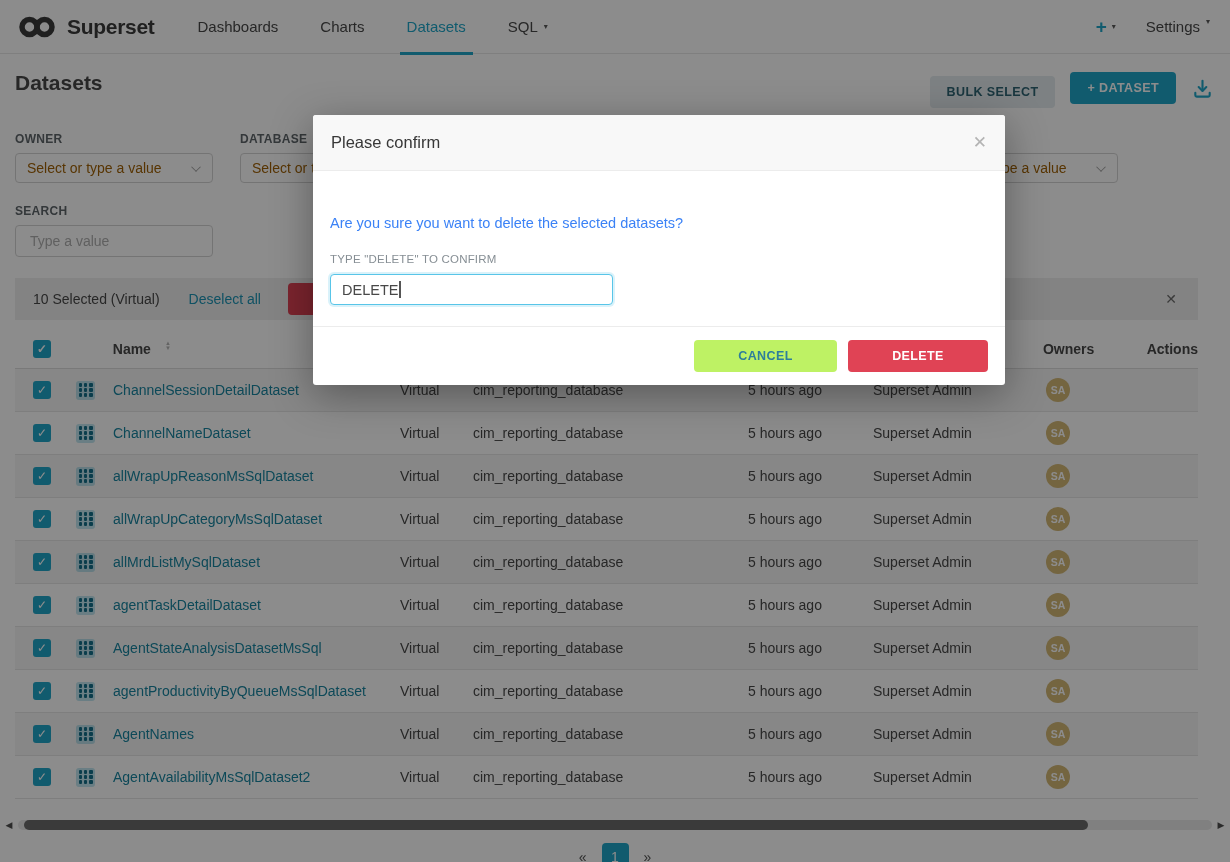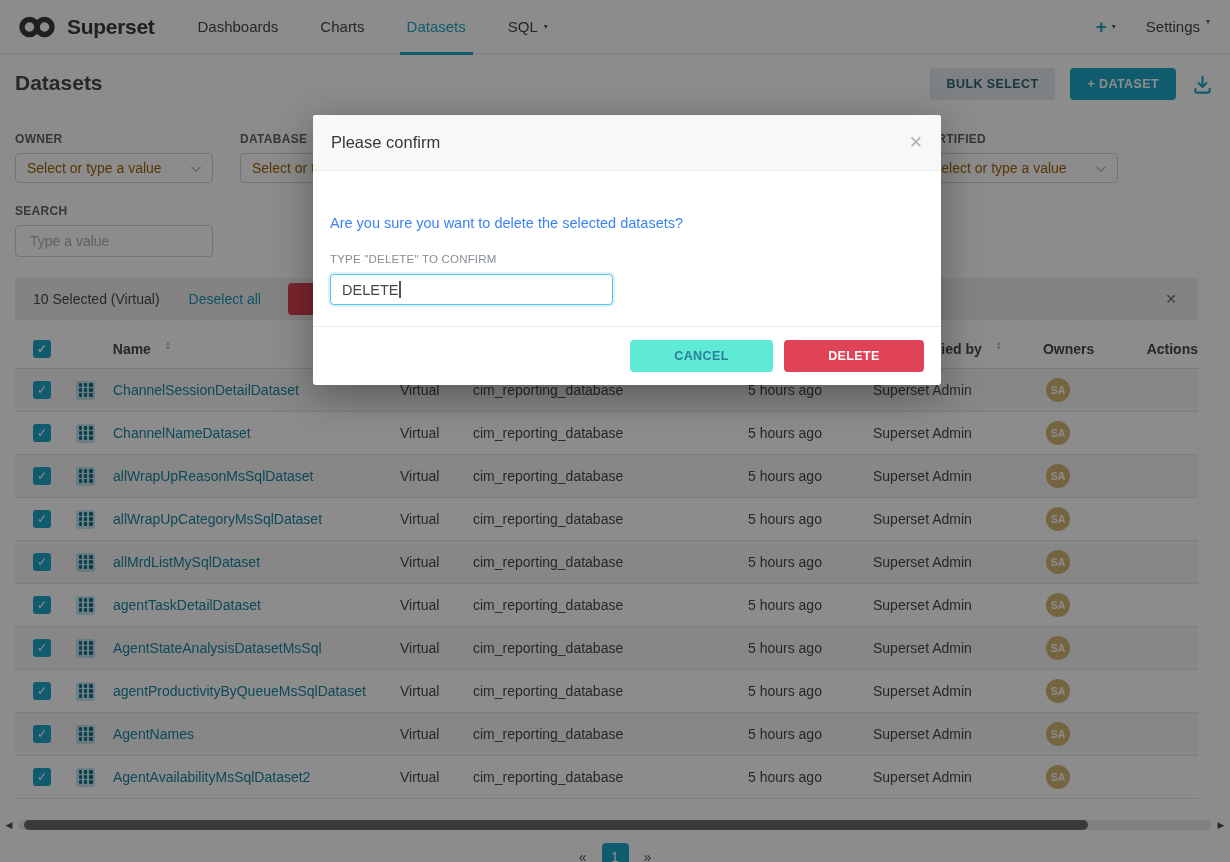--- a/index.html
+++ b/index.html
@@ -23,21 +23,21 @@
   .nav-plus { display:flex; align-items:center; gap:5px; cursor:pointer; }
   .nav-plus-glyph { color:#20A7C9; font-size:19px; font-weight:700; }
   .nav-settings { display:flex; align-items:flex-start; gap:6px; font-size:15px; color:#484848; cursor:pointer; }
 
   
   .subheader { position:absolute; top:54px; left:0; right:0; height:61px; background:#fff; }
   .page-title { position:absolute; left:15px; top:17px; font-size:21px; font-weight:700; color:#484848; }
   .header-actions { position:absolute; right:16px; top:14px; display:flex; align-items:center; gap:15px; }
   .btn { height:32px; border:none; border-radius:4px; font-size:12.5px; font-weight:700;
          letter-spacing:0.4px; cursor:pointer; font-family:inherit; }
-  .btn-secondary { background:#E3EBEE; color:#2F6474; padding:0 17px; }
+  .btn-secondary { background:#E3EBEE; color:#2F6474; padding:0 17px;margin-top:8px; }
   .btn-primary { background:#20A7C9; color:#fff; padding:0 17px; }
   .download-btn { background:none; border:none; cursor:pointer; display:flex; align-items:center; }
 
   
   .filters { position:absolute; top:115px; left:0; right:0; height:163px; background:#fff; }
   .filter-label { position:absolute; font-size:12px; font-weight:700; color:#5F666B; letter-spacing:0.3px; }
   .select-box { position:absolute; width:198px; height:30px; border:1px solid #D4D4D4; border-radius:4px;
                 background:#fff; display:flex; align-items:center; padding:0 28px 0 11px;
                 color:#a16207; font-size:14px; cursor:pointer; }
   .select-box .chev { position:absolute; right:12px; top:9px; width:8px; height:8px;
@@ -92,36 +92,36 @@
   .scroll-thumb { position:absolute; left:6px; top:0; width:1064px; height:10px; background:#6B6B6B;
                   border-radius:5px; cursor:grab; }
   .pagination { position:absolute; top:843px; left:0; right:0; display:flex; justify-content:center;
                 align-items:flex-start; gap:15px; }
   .page-nav { color:#545454; font-size:14px; margin-top:6px; cursor:pointer; }
   .page-current { width:27px; height:27px; background:#20A7C9; border-radius:4px; color:#fff;
                   font-size:14px; display:flex; align-items:center; justify-content:center; cursor:pointer; }
 
   
   .mask { position:absolute; inset:0; background:rgba(0,0,0,0.45); z-index:10; }
-  .modal { position:absolute; left:313px; top:115px; width:628px; height:270px; background:#fff;
+  .modal { position:absolute; left:313px; top:115px; width:692px; height:270px; background:#fff;
            border-radius:3px; box-shadow:0 10px 40px rgba(0,0,0,0.35); z-index:20; }
   .modal-header { height:56px; background:#F8F8F8; border-bottom:1px solid #ECECEC;
                   border-radius:3px 3px 0 0; display:flex; align-items:center; padding:0 18px; }
   .modal-title { font-size:16.5px; font-weight:500; color:#383838; }
   .modal-close { margin-left:auto; color:#B4B4B4; font-size:17px; cursor:pointer; font-weight:300; }
   .modal-body { padding:44px 17px 0 17px; }
   .modal-message { font-size:14.5px; color:#3b82f6; }
   .confirm-label { margin-top:22px; font-size:11.5px; color:#868E94; letter-spacing:0.2px; }
   .confirm-input { margin-top:9px; width:283px; height:31px; border:1px solid #58C5E8; border-radius:4px;
                    box-shadow:0 0 0 2px rgba(88,197,232,0.22); display:flex; align-items:center;
                    padding:0 11px; font-size:14.5px; color:#484848; background:#fff; }
   .text-caret { display:inline-block; width:1.5px; height:17px; background:#555; margin-left:1px; }
   .modal-footer { position:absolute; left:0; right:0; bottom:0; border-top:1px solid #ECECEC;
                   padding:13px 17px; display:flex; justify-content:flex-end; gap:11px; }
-  .btn-cancel { width:143px; background:#5eead4; color:#2E7E9B; }
+  .btn-cancel { width:143px; background:#bef264; color:#2E7E9B; }
   .btn-danger { width:140px; background:#E04355; color:#fff; }
 </style>
 </head>
 <body>
 
 <div class="screen">
 
   <div class="navbar">
     <div class="brand">
       <svg width="42" height="26" viewBox="0 0 42 26">

